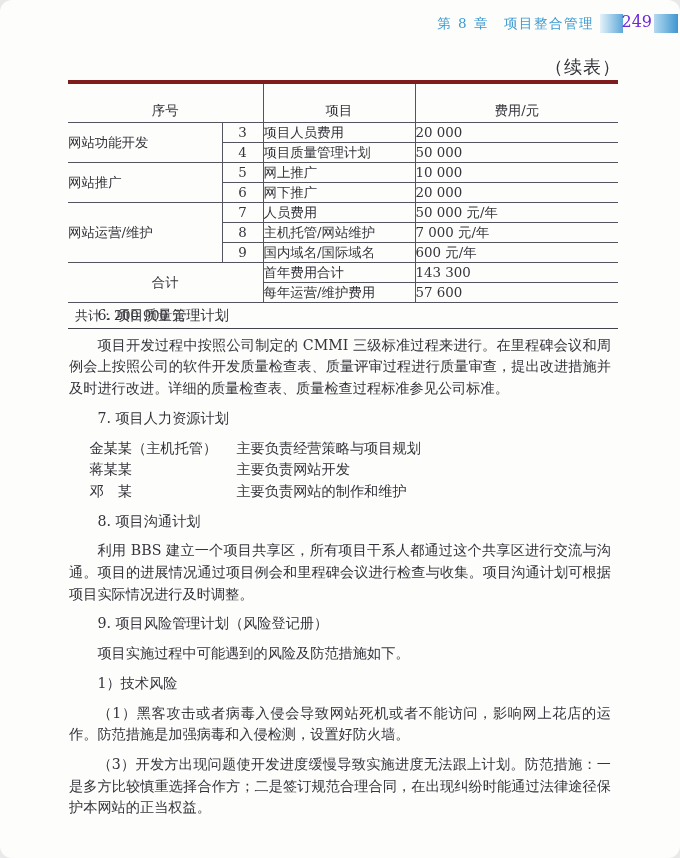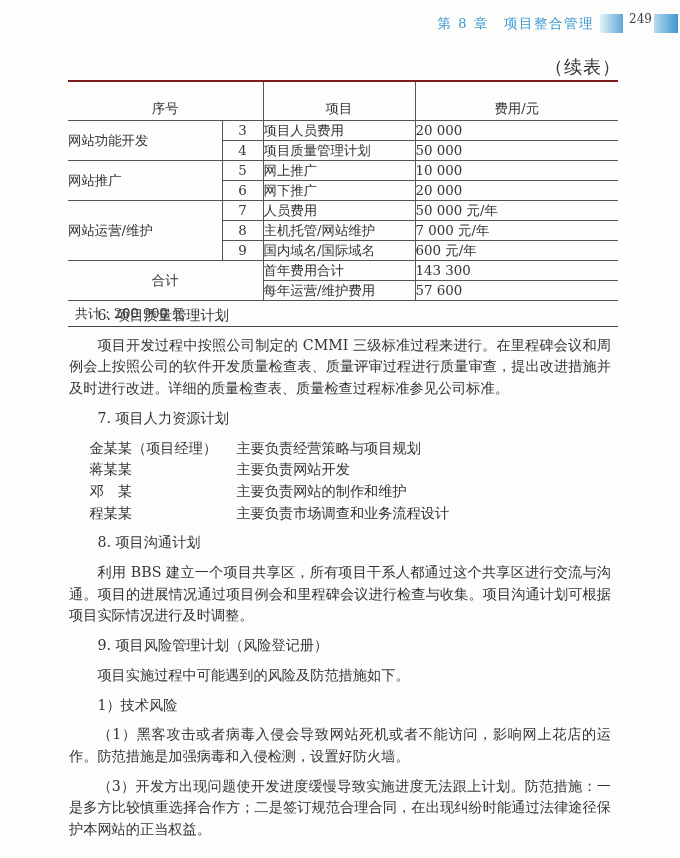--- a/index.html
+++ b/index.html
@@ -1,41 +1,42 @@
 <!DOCTYPE html>
 <html><head>
 <meta charset="utf-8">
 <style>
   html,body { margin:0; padding:0; background:#e9e9e9; }
   .page {
     position:relative; width:680px; height:858px; margin:0 auto;
     background:#fdfdfb; overflow:hidden;
     font-family:"DejaVu Serif","Liberation Serif",serif;
     color:#34353c;
+    border-radius:12px;
   }
 
   
   .running-head { position:absolute; top:11px; left:0; right:0; height:24px; }
   .chapter-title { position:absolute; right:86px; top:4px; color:#3a9ad2; font-size:13.5px; letter-spacing:1.5px; white-space:nowrap; }
   .pnum-box-left  { position:absolute; right:57px; top:3px; width:23px; height:19px; background:linear-gradient(to right,#e4f2fa,#5ca8d8); }
-  .page-num { position:absolute; right:28px; top:1px; font-size:12px; color:#404040; }
+  .page-num { position:absolute; right:28px; top:1px; font-size:16px; color:#6d28d9; }
   .pnum-box-right { position:absolute; right:2px; top:3px; width:24px; height:19px; background:linear-gradient(to right,#b4daf1,#3f96cf); }
 
   .continued-label { position:absolute; top:55px; right:59px; font-size:18px; letter-spacing:1px; }
 
   
   .table-wrap { position:absolute; top:80px; left:68px; width:550px; }
   table.cost { width:100%; border-collapse:collapse; table-layout:fixed; font-size:13.4px; color:#34353c; }
   col.c-cat  { width:154px; }
   col.c-num  { width:41px; }
   col.c-item { width:152px; }
   col.c-cost { width:203px; }
   table.cost th {
     font-weight:normal; text-align:center; padding:18px 2px 2px;
-    border-top:2px solid #7f1d1d; border-bottom:1px solid #54545e;
+    border-top:4px solid #7f1d1d; border-bottom:1px solid #54545e;
   }
   th.th-seq, th.th-item { border-right:1px solid #54545e; }
   table.cost td { height:19px; padding:0; border-bottom:1px solid #54545e; }
   td.td-cat  { border-right:1px solid #54545e; text-align:left; }
   td.td-num  { border-right:1px solid #54545e; text-align:center; }
   td.td-item { border-right:1px solid #54545e; padding-left:26px; }
   td.td-cost { padding-left:24px; }
   .grand-total { border-bottom:1.5px solid #44444c; font-size:13px; padding:4px 0 3px 7px; }
 
   
@@ -129,34 +130,30 @@
     </table>
     <div class="grand-total">共计：200 900 元</div>
   </div>
 
   <div class="body-text">
     <div class="hd">6. 项目质量管理计划</div>
     <p>项目开发过程中按照公司制定的 CMMI 三级标准过程来进行。在里程碑会议和周例会上按照公司的软件开发质量检查表、质量评审过程进行质量审查，提出改进措施并及时进行改进。详细的质量检查表、质量检查过程标准参见公司标准。</p>
 
     <div class="hd">7. 项目人力资源计划</div>
     <div class="roster-row">
-      <span class="roster-name">金某某（项目经理）</span>
+      <span class="roster-name">金某某（主机托管）</span>
       <span class="roster-duty">主要负责经营策略与项目规划</span>
     </div>
     <div class="roster-row">
       <span class="roster-name">蒋某某</span>
       <span class="roster-duty">主要负责网站开发</span>
     </div>
     <div class="roster-row">
       <span class="roster-name">邓　某</span>
       <span class="roster-duty">主要负责网站的制作和维护</span>
-    </div>
-    <div class="roster-row">
-      <span class="roster-name">程某某</span>
-      <span class="roster-duty">主要负责市场调查和业务流程设计</span>
     </div>
 
     <div class="hd">8. 项目沟通计划</div>
     <p>利用 BBS 建立一个项目共享区，所有项目干系人都通过这个共享区进行交流与沟通。项目的进展情况通过项目例会和里程碑会议进行检查与收集。项目沟通计划可根据项目实际情况进行及时调整。</p>
 
     <div class="hd">9. 项目风险管理计划（风险登记册）</div>
     <p>项目实施过程中可能遇到的风险及防范措施如下。</p>
 
     <div class="hd">1）技术风险</div>
     <p>（1）黑客攻击或者病毒入侵会导致网站死机或者不能访问，影响网上花店的运作。防范措施是加强病毒和入侵检测，设置好防火墙。</p>

